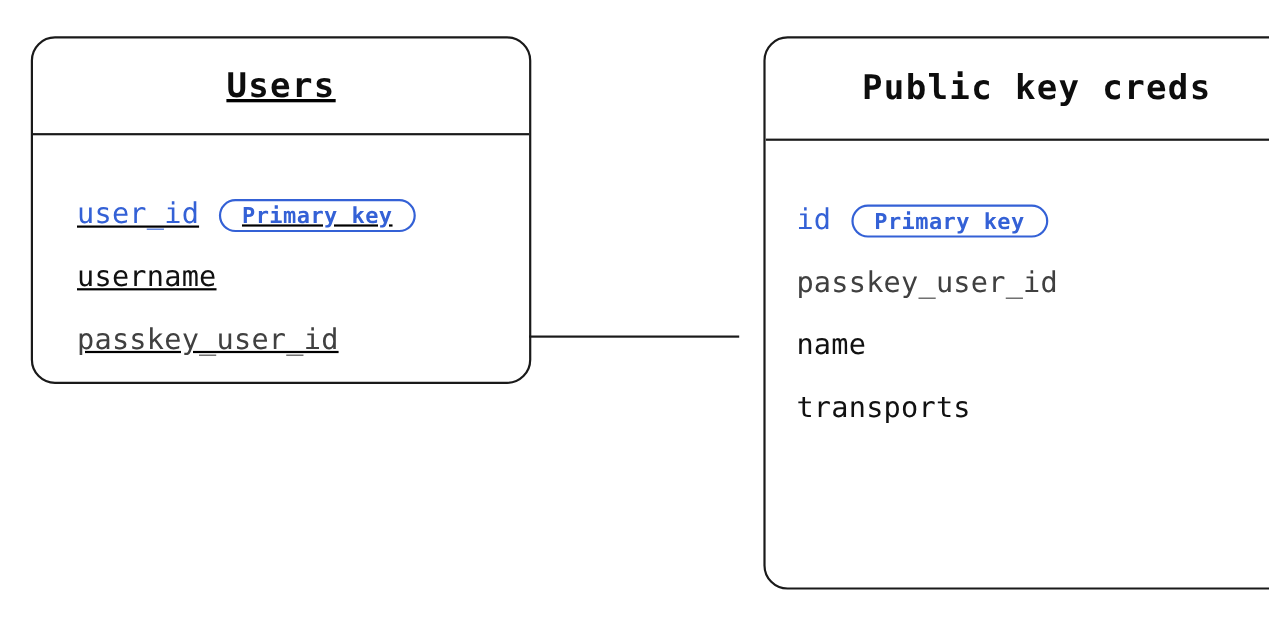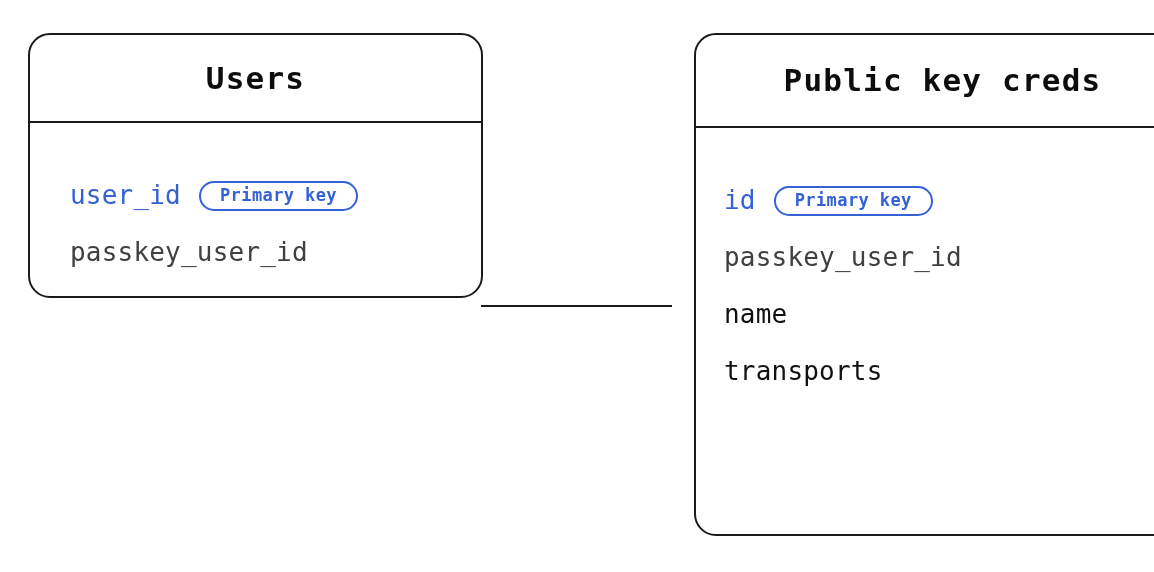--- a/index.html
+++ b/index.html
@@ -76,36 +76,36 @@
     padding: 0 19px;
     height: 30px;
     border: 2px solid #3461D6;
     border-radius: 16px;
     background: #ffffff;
     box-sizing: border-box;
   }
   .pk-badge-label {
     font-family: "DejaVu Sans Mono", monospace;
     font-weight: bold;
-    font-size: 17px;
+    font-size: 20px;
     letter-spacing: 0.4px;
     color: #3461D6;
     line-height: 1;
     white-space: nowrap;
   }
 
   
   .connector {
     position: absolute;
     background: #1a1a1a;
   }
 
   
   #entity-users {
-    left: 28px;  top: 33px;  width: 455px; height: 265px;
+    left: 28px;  top: 33px;  width: 455px; height: 316px; text-decoration: underline;
   }
   #entity-users .entity-body { padding-left: 40px; }
 
   #entity-public-key-creds {
     left: 694px; top: 33px;  width: 497px; height: 503px;
   }
   #entity-public-key-creds .entity-header { height: 93px; }
   #entity-public-key-creds .entity-body { padding-left: 28px; }
 
   #relation-users-creds {
@@ -125,20 +125,23 @@
 
     <div class="entity-body">
 
       <div class="field-row">
         <span class="field-name pk">user_id</span>
         <span class="pk-badge">
           <span class="pk-badge-label">Primary key</span>
         </span>
       </div>
 
+      <div class="field-row">
+        <span class="field-name plain">username</span>
+      </div>
 
       <div class="field-row">
         <span class="field-name fk">passkey_user_id</span>
       </div>
 
     </div>
   </div>
 
   <div class="connector" id="relation-users-creds"></div>
 

